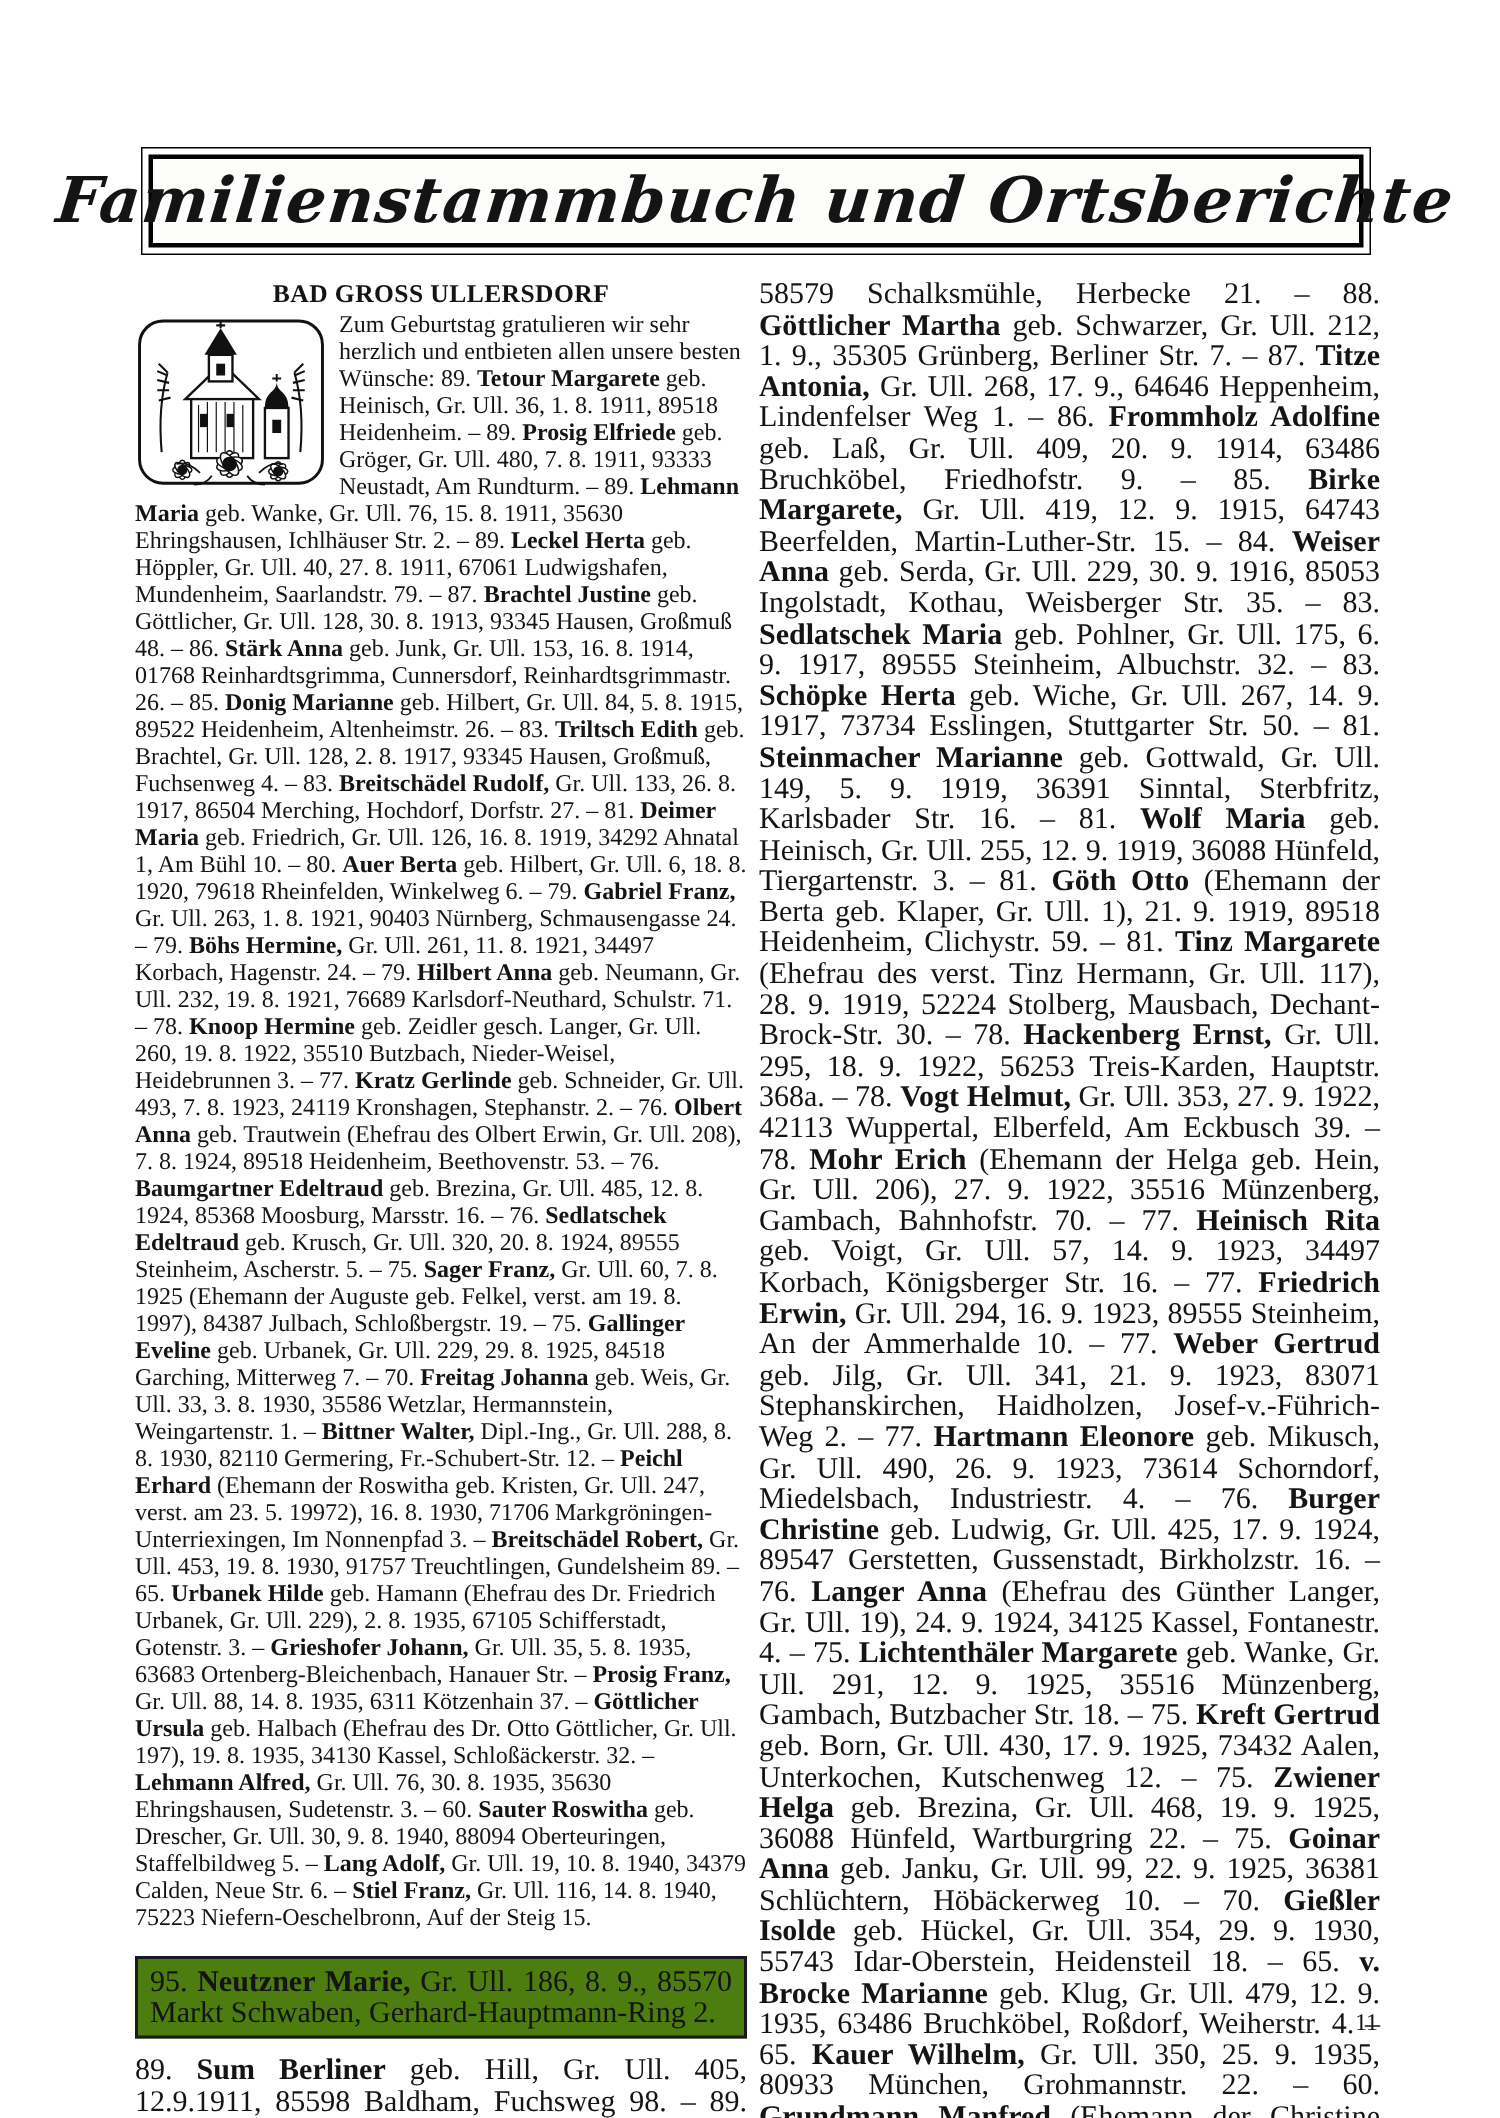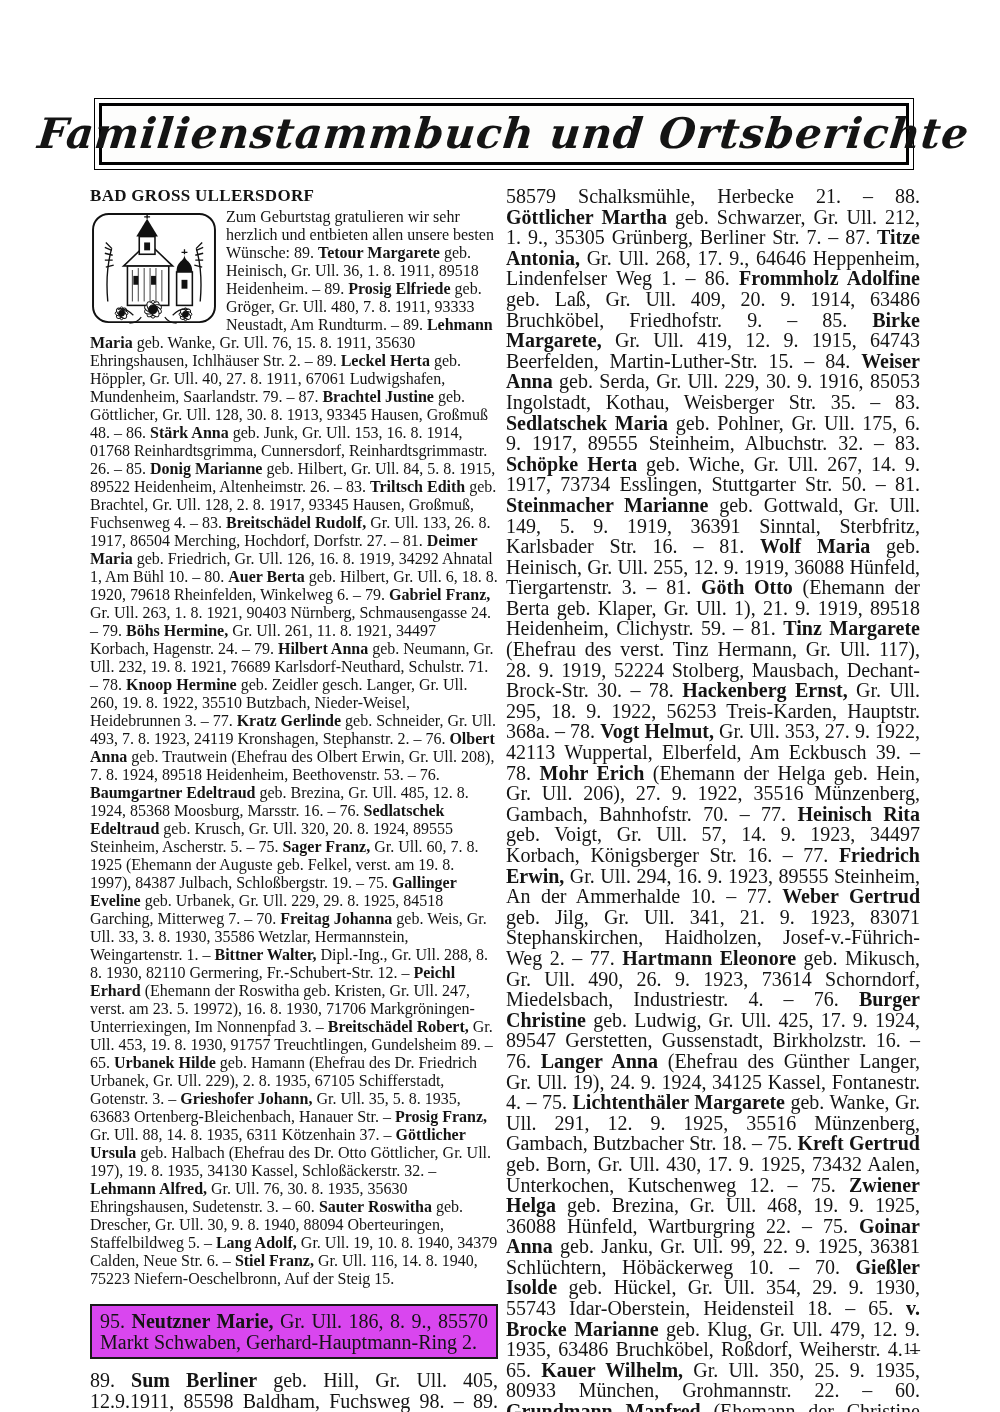--- a/index.html
+++ b/index.html
@@ -21,33 +21,33 @@
   .header-title {
     font-family:"DejaVu Serif","Liberation Serif",serif;
     font-style:italic; font-weight:bold; font-size:42px; line-height:1;
     transform:skewX(-6deg); white-space:nowrap; letter-spacing:1px;
   }
   
   .col { position:absolute; top:186px; }
   .col-left  { left:90px;  width:408px; }
   .col-right { left:506px; width:414px; }
   .section-title {
-    margin:0 0 2px 0; text-align:left; font-size:17px; font-weight:bold;
+    margin:0 0 2px 0; text-align:center; font-size:17px; font-weight:bold;
     letter-spacing:0.3px;
   }
   .body-text {
     margin:0; text-align:justify; font-size:20px; line-height:20.6px;
   }
   .body-text b { font-weight:bold; }
   figure.church {
     float:left; width:128px; height:118px; margin:3px 8px 2px 0; padding:0;
   }
   figure.church svg { width:100%; height:100%; display:block; }
   .boxed-note {
-    margin-top:13px; border:2px solid #1a1a1a; background:#d946ef;
+    margin-top:13px; border:2px solid #1a1a1a; background:#4d7c0f;
     padding:5px 8px; box-sizing:border-box;font-family:Liberation Serif, serif;
   }
   .after-box { margin-top:11px; }
   .runde-heading {
     margin:32px 0 6px 0; text-align:center; font-size:21px; font-weight:bold;
   }
   
   .page-number {
     position:absolute; left:896px; top:1340px; font-size:16px; width:30px;
     text-align:center;

